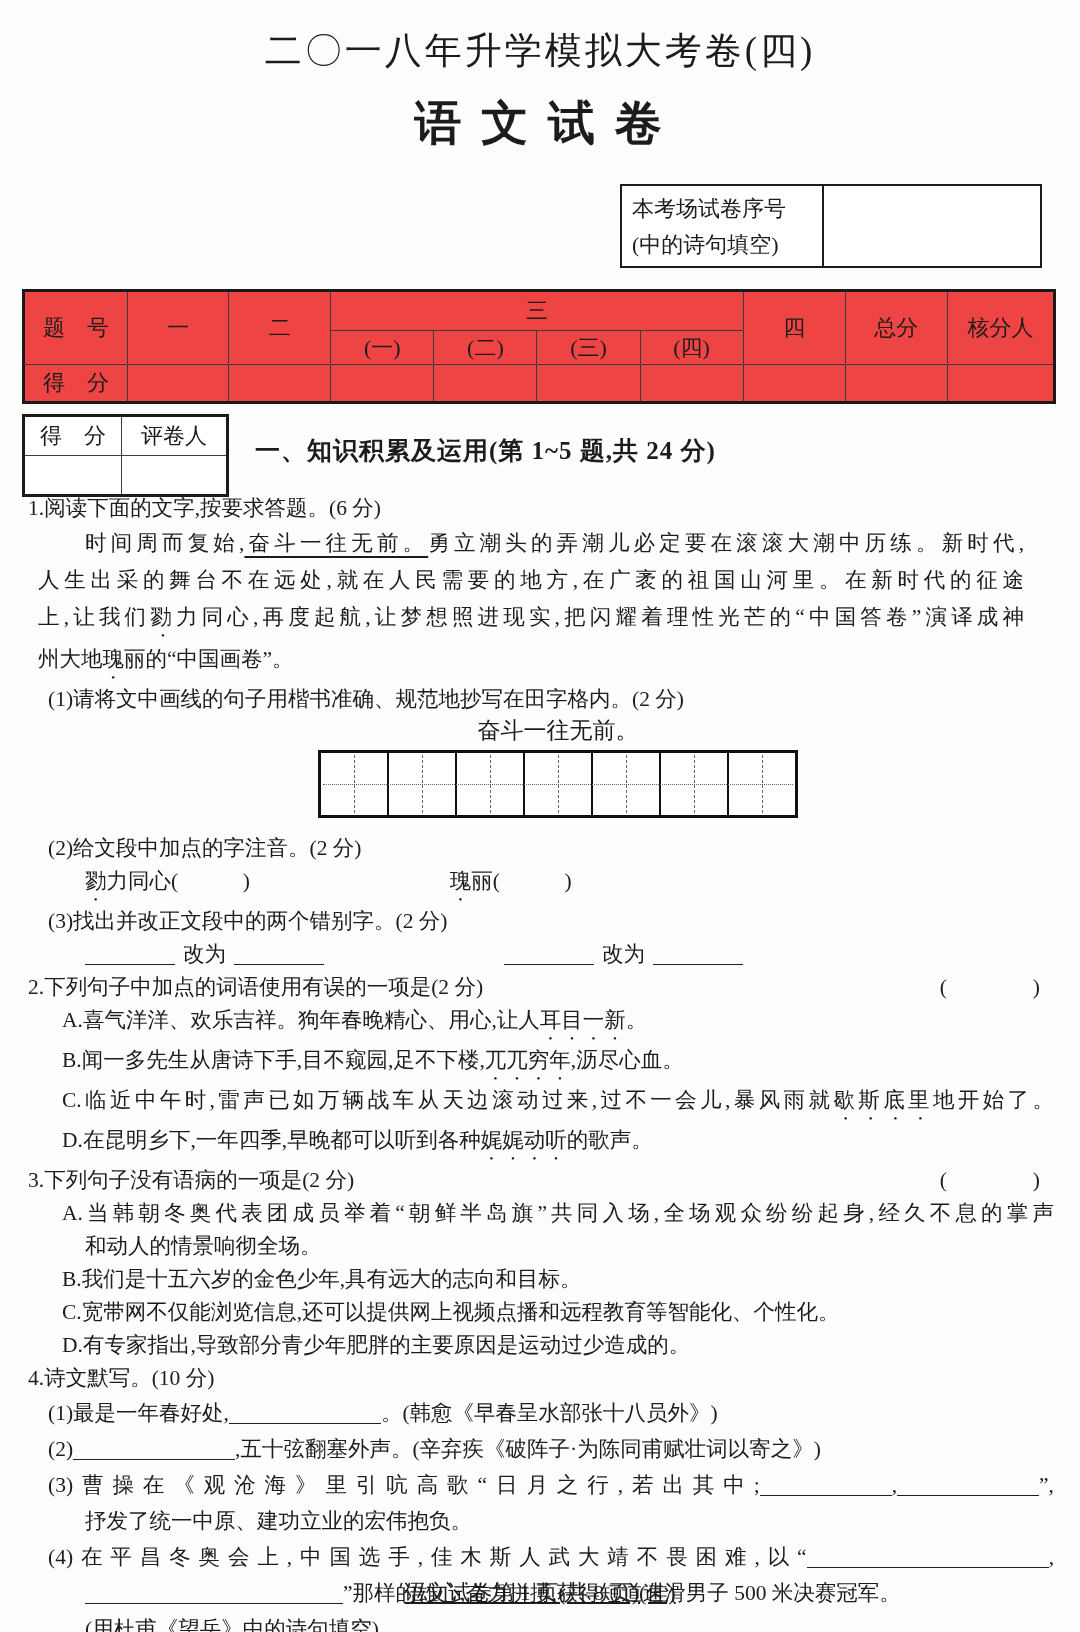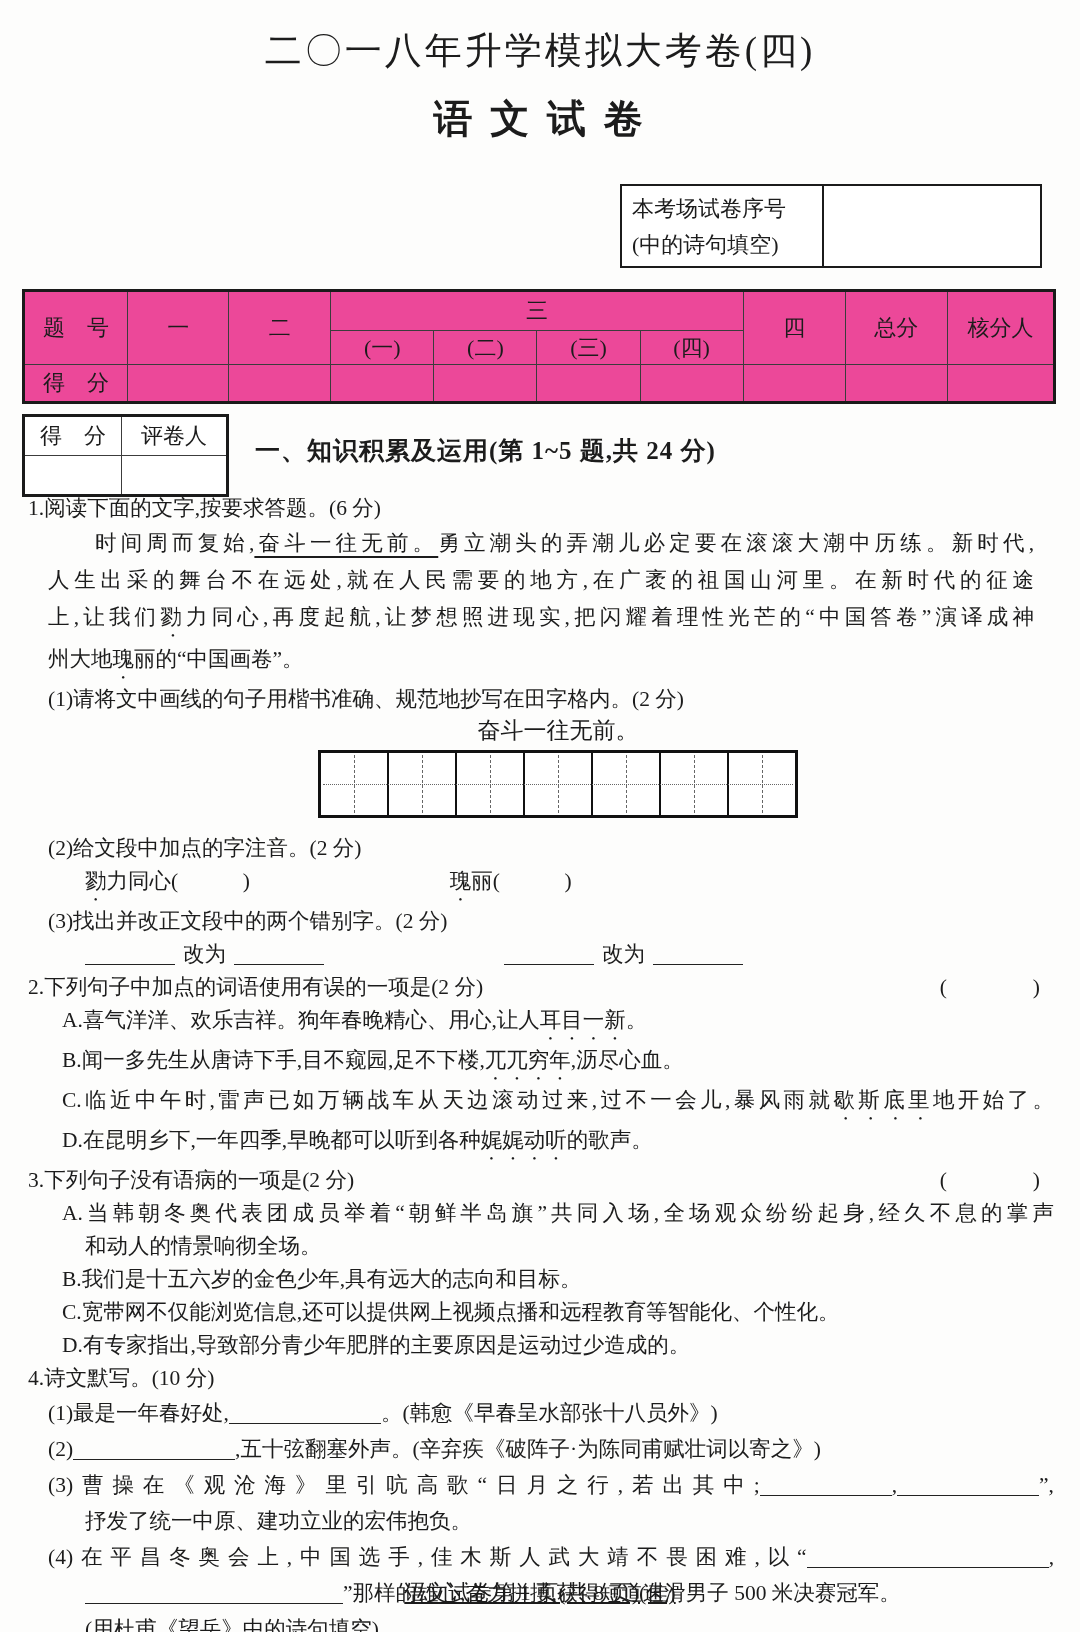--- a/index.html
+++ b/index.html
@@ -12,41 +12,41 @@
     font-family:"Liberation Serif","DejaVu Serif",serif;
     overflow:hidden;
   }
   
   .title {
     position:absolute; top:26px; left:0; right:0;
     text-align:center; font-size:37px; font-weight:normal; letter-spacing:3px;
   }
   .subtitle {
     position:absolute; top:92px; left:0; right:0;
-    text-align:center; font-size:39px; font-weight:bold; letter-spacing:4px;
+    text-align:center; font-size:47px; font-weight:bold; letter-spacing:4px;
   }
   
   .notice { position:absolute; left:28px; top:166px; font-size:23px; }
   .notice-heading { font-weight:bold; font-size:24px; }
   .notice-item { margin-top:15px; }
   
   .serial-box {
     position:absolute; left:620px; top:184px; width:422px; height:84px;
     border:2.5px solid #1b1b1b; display:flex; box-sizing:border-box; background:#fff;
   }
   .serial-label {
     width:202px; border-right:2px solid #1b1b1b; box-sizing:border-box;
     padding:5px 16px 0 10px; font-size:22px; line-height:36px;
   }
   .serial-input { flex:1; }
   
   .score-table {
     position:absolute; left:22px; top:289px; width:1034px;
     border-collapse:collapse; table-layout:fixed; font-size:22px;
-    border:3px solid #1a1a1a; background:#ec4899;
+    border:3px solid #1a1a1a; background:#ef4444;
   }
   .score-table td { border:1.5px solid #3c3c3c; text-align:center; padding:0; }
   .score-table tr.r1 { height:40px; }
   .score-table tr.r2 { height:34px; }
   .score-table tr.r3 { height:38px; }
   
   .grader-table {
     position:absolute; left:22px; top:414px; width:204px;
     border-collapse:collapse; table-layout:fixed; font-size:22px;
     border:3px solid #1a1a1a; background:#fff;
@@ -58,21 +58,21 @@
   }
   
   .content {
     position:absolute; left:28px; top:492px; width:1026px;
     font-size:21.5px; line-height:33px;
   }
   .line { min-height:33px; }
   .ml20 { margin-left:20px; }
   .ml34 { margin-left:34px; }
   .ml57 { margin-left:57px; }
-  .q1-para { margin-left:20px; width:986px; line-height:37px; }
+  .q1-para { margin-left:10px; width:986px; line-height:37px; }
   .q1-para .pl1 { text-indent:47px; }
   .jline { text-align:justify; text-align-last:justify; }
   .uline { text-decoration:underline; text-underline-offset:6px; text-decoration-thickness:1.5px; }
   .dots {
     -webkit-text-emphasis:filled dot; -webkit-text-emphasis-position:under right;
     text-emphasis:filled dot; text-emphasis-position:under right;
   }
   .stem-row { position:relative; }
   .bracket { position:absolute; right:14px; top:0; }
   .blank {

